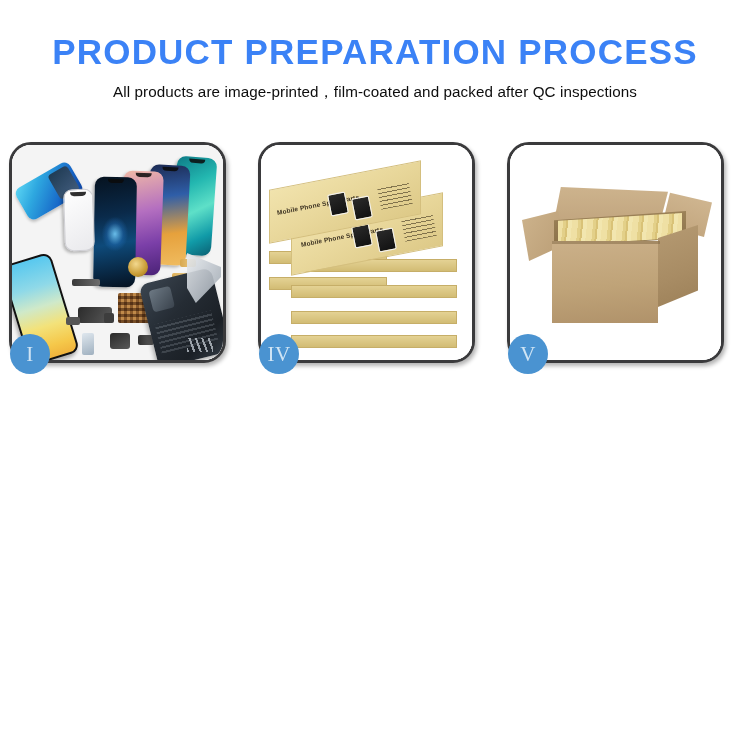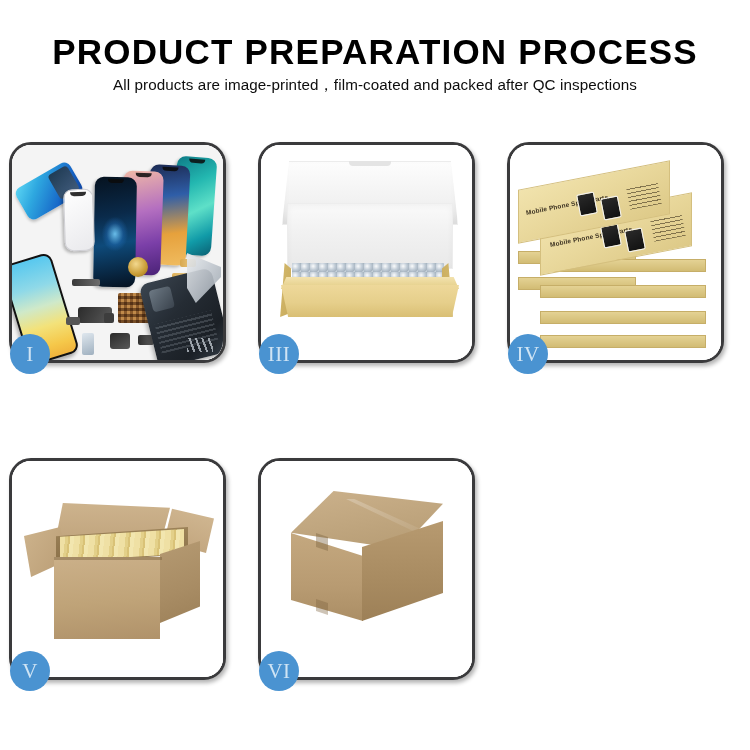--- a/index.html
+++ b/index.html
@@ -10,26 +10,26 @@
     overflow: hidden;
     position: relative;
   }
 
   
   .header { width: 750px; padding-top: 34px; text-align: center; }
   .main-title {
     font-size: 35px;
     font-weight: 700;
     letter-spacing: 1.2px;
-    color: #000000;
+    color: #3b82f6;
     line-height: 1.05;
     font-family: "Liberation Sans", sans-serif;
   }
   .sub-title {
-    margin-top: 4px;
+    margin-top: 11px;
     font-size: 15.2px;
     font-weight: 400;
     color: #0d0d0d;
     letter-spacing: 0.1px;
   }
 
   
   .grid {
     position: absolute;
     left: 0; top: 142px;
@@ -425,34 +425,20 @@
       </div>
 
       <div class="backplate"></div>
       <div class="tweezers"></div>
       <div class="screws"></div>
     </div>
     <div class="badge">I</div>
   </div>
 
 
-  <div class="panel">
-    <div class="panel-inner">
-      <div class="b3">
-        <div class="b3-lidback"></div>
-        <div class="b3-foam"></div>
-        <div class="b3-bubbles"></div>
-        <div class="b3-sideL"></div>
-        <div class="b3-sideR"></div>
-        <div class="b3-rim"></div>
-        <div class="b3-frontface"></div>
-      </div>
-    </div>
-    <div class="badge">III</div>
-  </div>
 
   <div class="panel">
     <div class="panel-inner">
       <div class="b4">
         <div class="stack">
 
           <div class="sbox" style="left:0px; top:62px; width:118px; height:13px;">
             <div class="sb-front" style="top:0;"></div>
           </div>
           <div class="sbox" style="left:0px; top:88px; width:118px; height:13px;">
@@ -506,28 +492,14 @@
         <div class="c5-inner"></div>
         <div class="c5-goods"></div>
         <div class="c5-side"></div>
         <div class="c5-front"></div>
         <div class="c5-edge"></div>
       </div>
     </div>
     <div class="badge">V</div>
   </div>
 
-  <div class="panel">
-    <div class="panel-inner">
-      <div class="b6">
-        <div class="c6-tape"></div>
-        <div class="c6-top"></div>
-        <div class="c6-seam"></div>
-        <div class="c6-left"></div>
-        <div class="c6-right"></div>
-        <div class="c6-tab1"></div>
-        <div class="c6-tab2"></div>
-      </div>
-    </div>
-    <div class="badge">VI</div>
-  </div>
 
 </div>
 
 </body></html>

